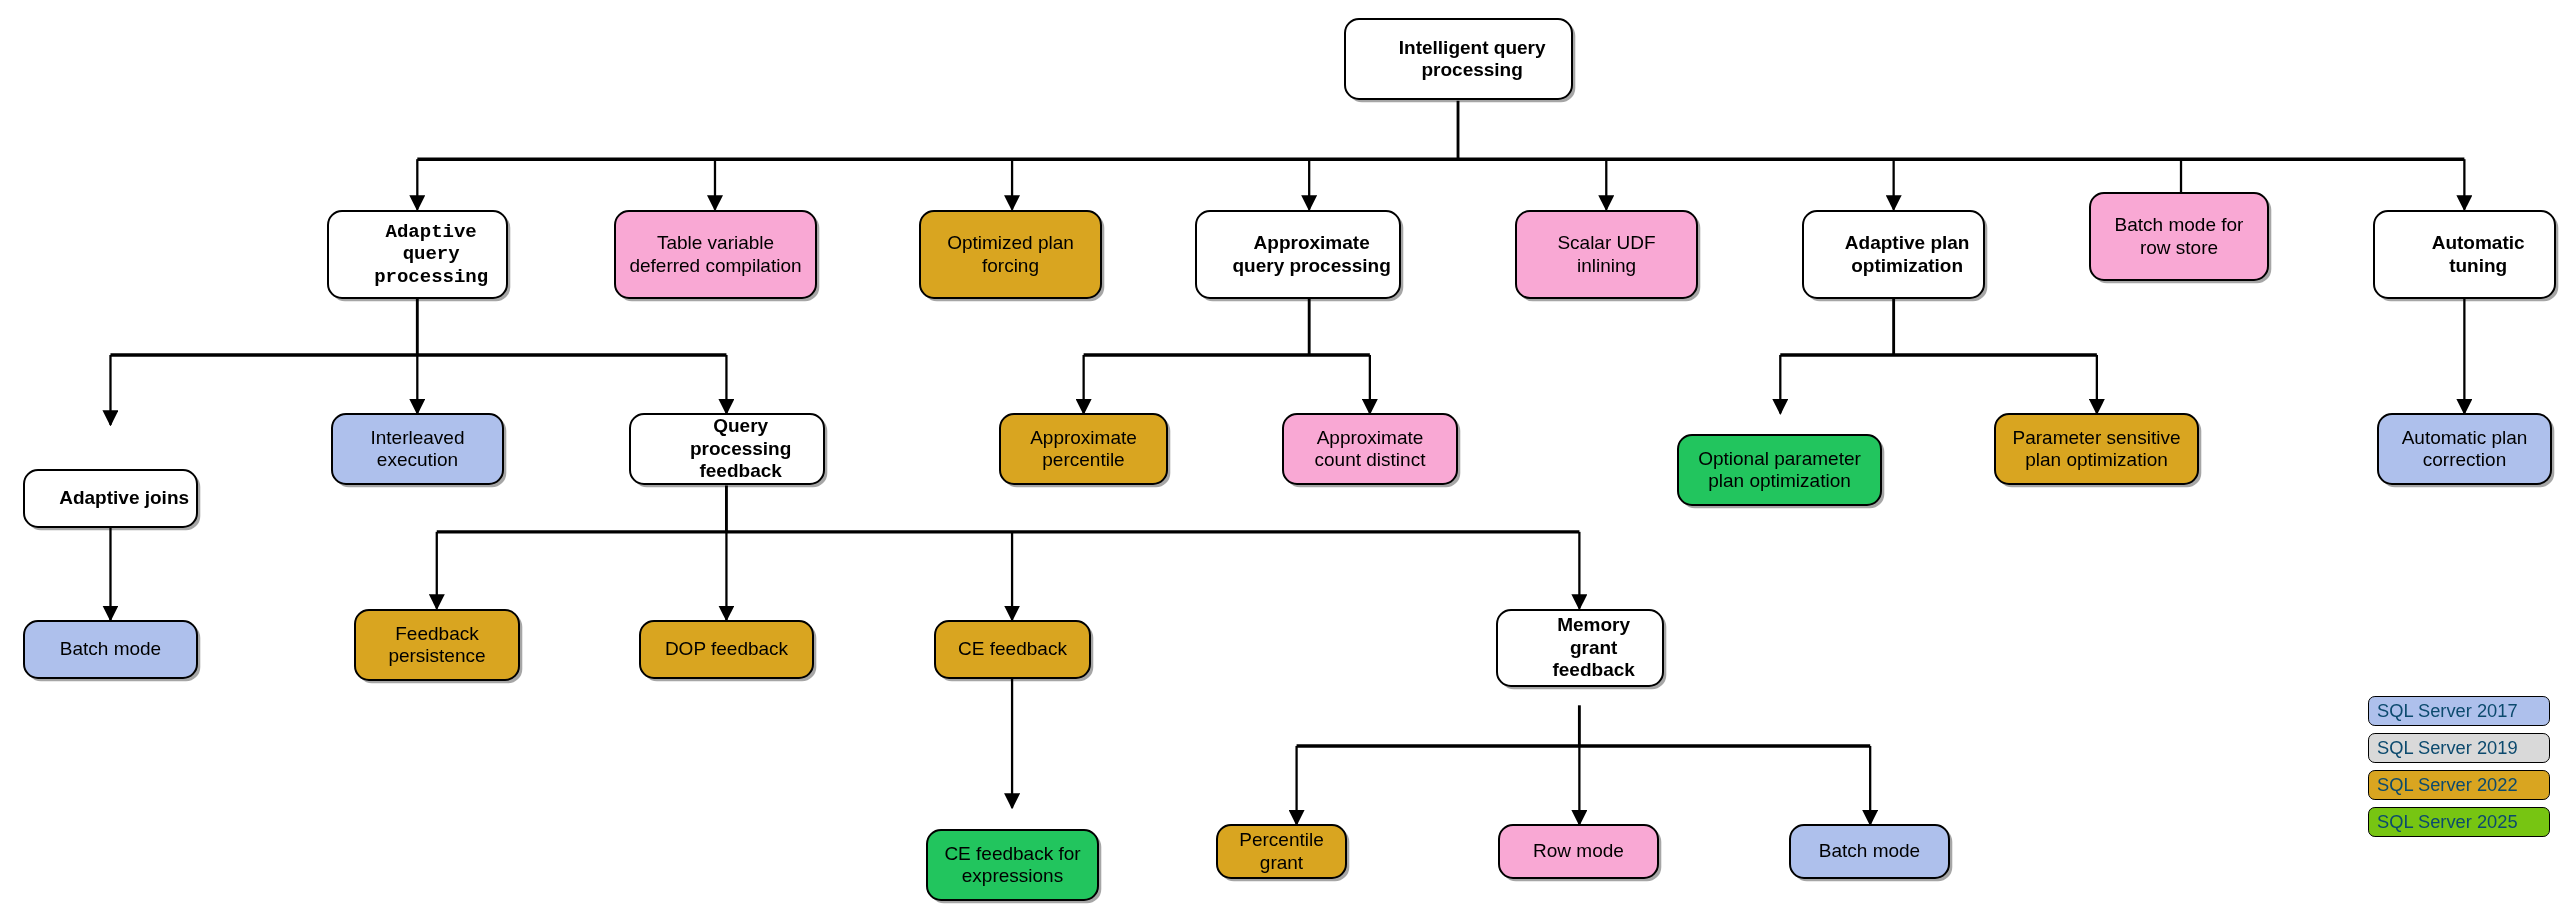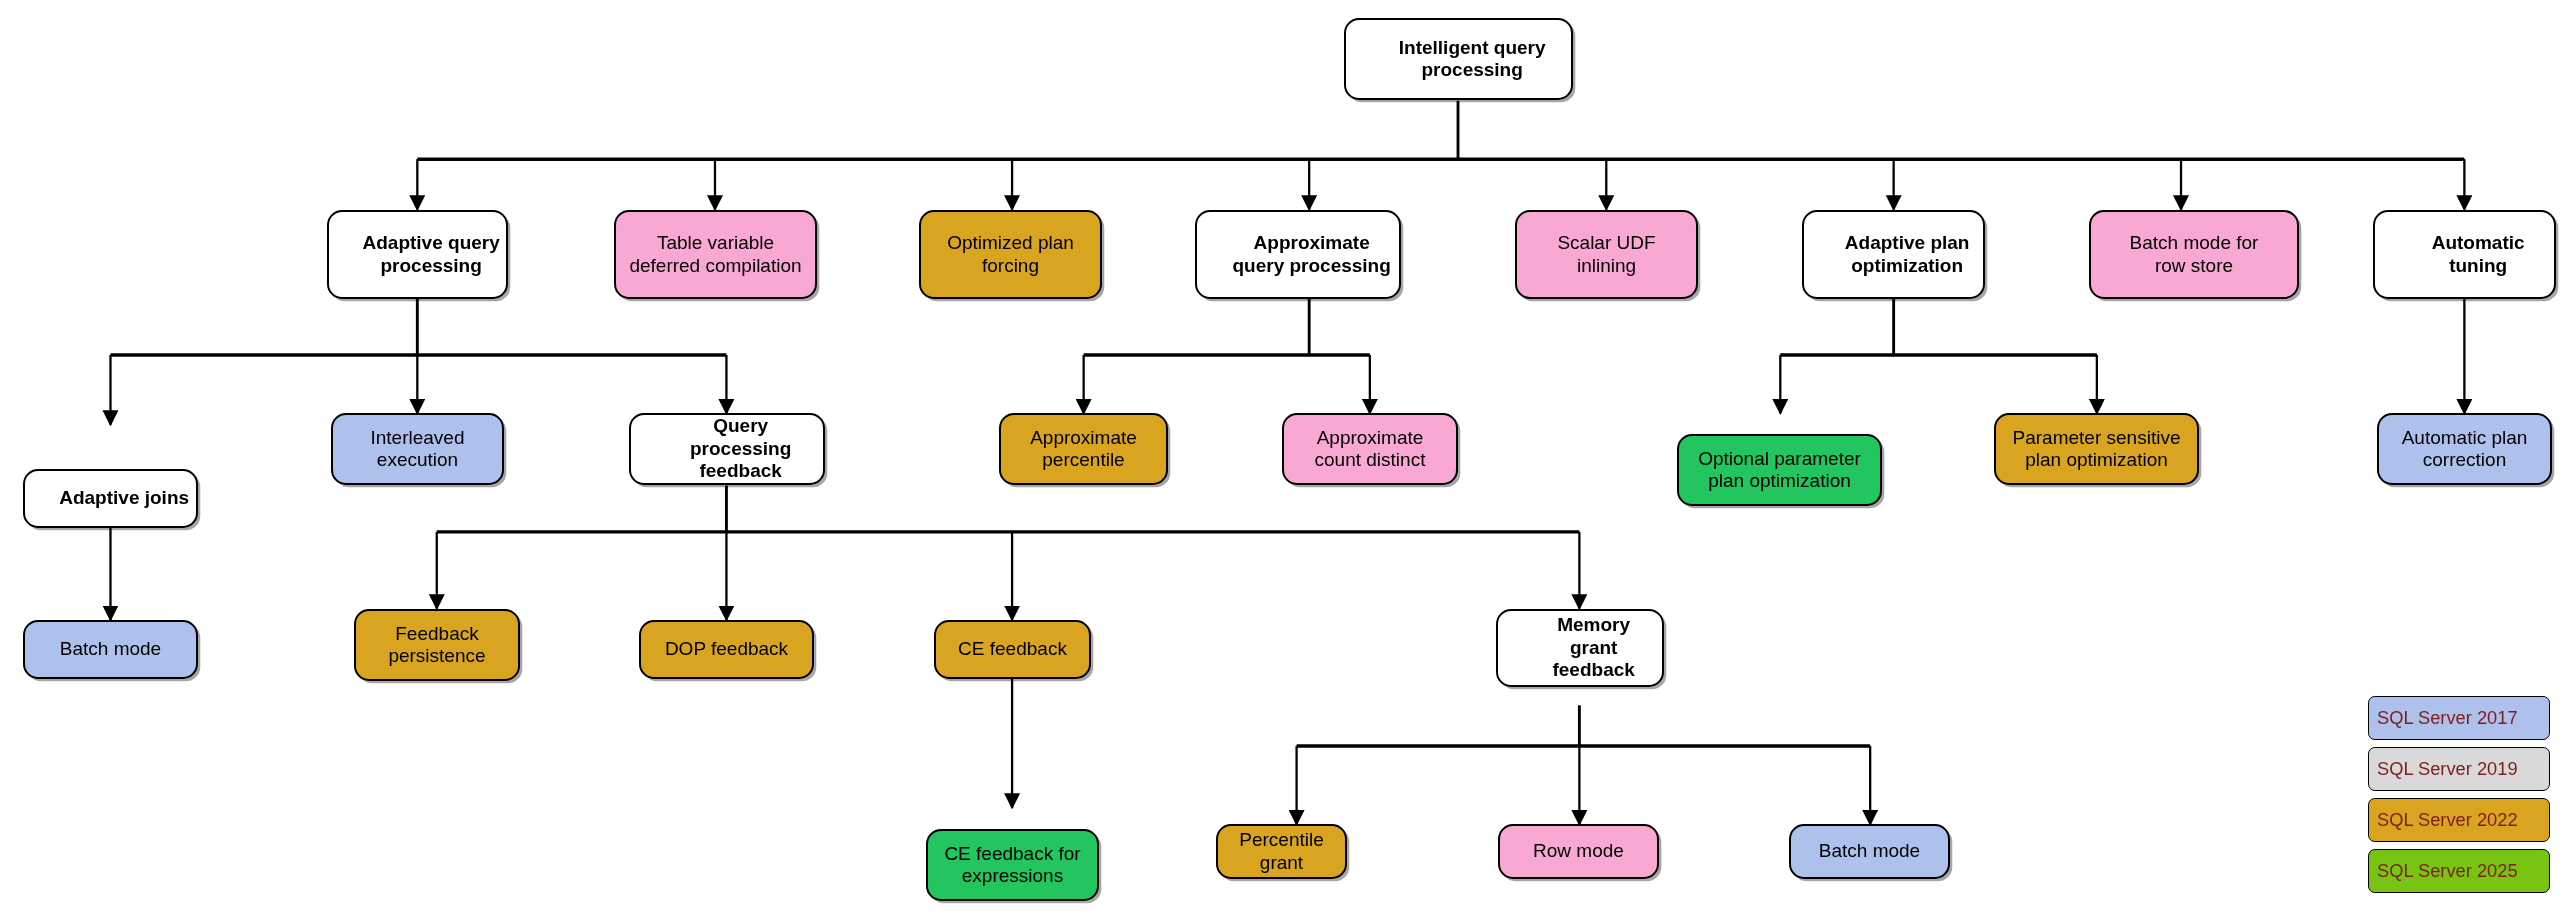--- a/index.html
+++ b/index.html
@@ -49,29 +49,29 @@
     position: absolute;
     left: 2368px;
     top: 696px;
     width: 182px;
     display: flex;
     flex-direction: column;
     gap: 6.9px;
   }
   .legend-item {
     box-sizing: border-box;
-    height: 44px;
+    height: 30px;
     border: 1.7px solid #000000;
     border-radius: 6.9px;
     display: flex;
     align-items: center;
     justify-content: flex-start;
     padding-left: 8px;
     font-size: 18.3px;
-    color: #7f1d1d;
+    color: #0c4a6e;
     white-space: nowrap;
   }
   .lg-blue  { background: #aec0ec; }
   .lg-gray  { background: #d9d9d9; }
   .lg-orange{ background: #d9a520; }
   .lg-green { background: #77c512; }
 </style>
 </head>
 <body>
 
@@ -131,39 +131,39 @@
       <path d="M 2265 1303 L 3267 1303" marker-end="none" stroke-width="6"></path>
       <path d="M 2265 1303 L 2265 1440"></path>
       <path d="M 2759 1303 L 2759 1440"></path>
       <path d="M 3267 1303 L 3267 1440"></path>
     </g>
   </svg>
 
   <div class="node fill-white" style="left:1344px; top:18.3px; width:229px; height:82px;">Intelligent query
 processing</div>
 
-  <div class="node fill-white" style="left:327px; top:210px; width:181px; height:89px;">Adaptive query
+  <div class="node fill-white" style="left:327px; top:210px; width:181px; height:89px;font-family:Liberation Mono, monospace;">Adaptive query
 processing</div>
 
   <div class="node fill-gray" style="left:614px; top:210px; width:203px; height:89px;">Table variable
 deferred compilation</div>
 
   <div class="node fill-orange" style="left:919px; top:210px; width:183px; height:89px;">Optimized plan
 forcing</div>
 
   <div class="node fill-white" style="left:1195px; top:210px; width:206px; height:89px;">Approximate
 query processing</div>
 
   <div class="node fill-gray" style="left:1515px; top:210px; width:183px; height:89px;">Scalar UDF
 inlining</div>
 
   <div class="node fill-white" style="left:1802px; top:210px; width:183px; height:89px;">Adaptive plan
 optimization</div>
 
-  <div class="node fill-gray" style="left:2089px; top:210px; width:210px; height:89px;">Batch mode for
+  <div class="node fill-gray" style="left:2089px; top:192px; width:180px; height:89px;">Batch mode for
 row store</div>
 
   <div class="node fill-white" style="left:2373px; top:210px; width:183px; height:89px;">Automatic
 tuning</div>
 
   <div class="node fill-white" style="left:23px; top:425px; width:175px; height:59px;margin-top:44px;">Adaptive joins</div>
 
   <div class="node fill-blue" style="left:331px; top:413px; width:173px; height:72px;">Interleaved
 execution</div>
 

